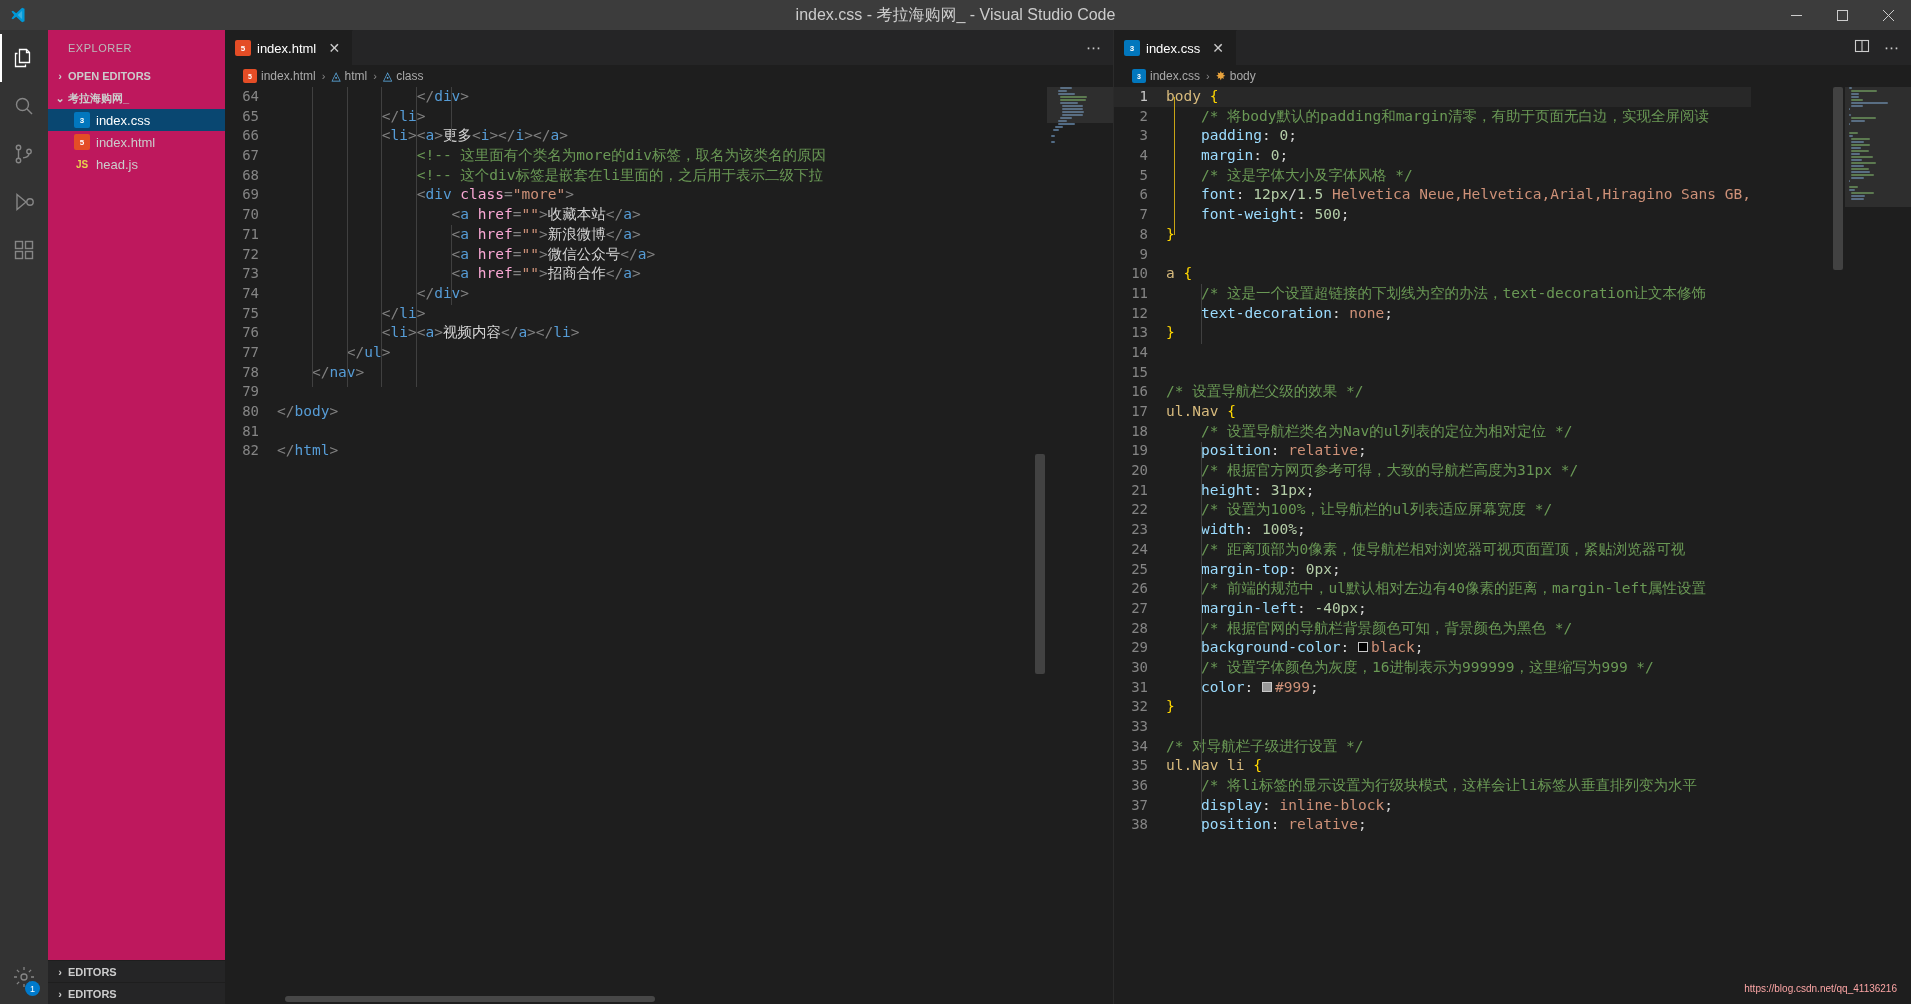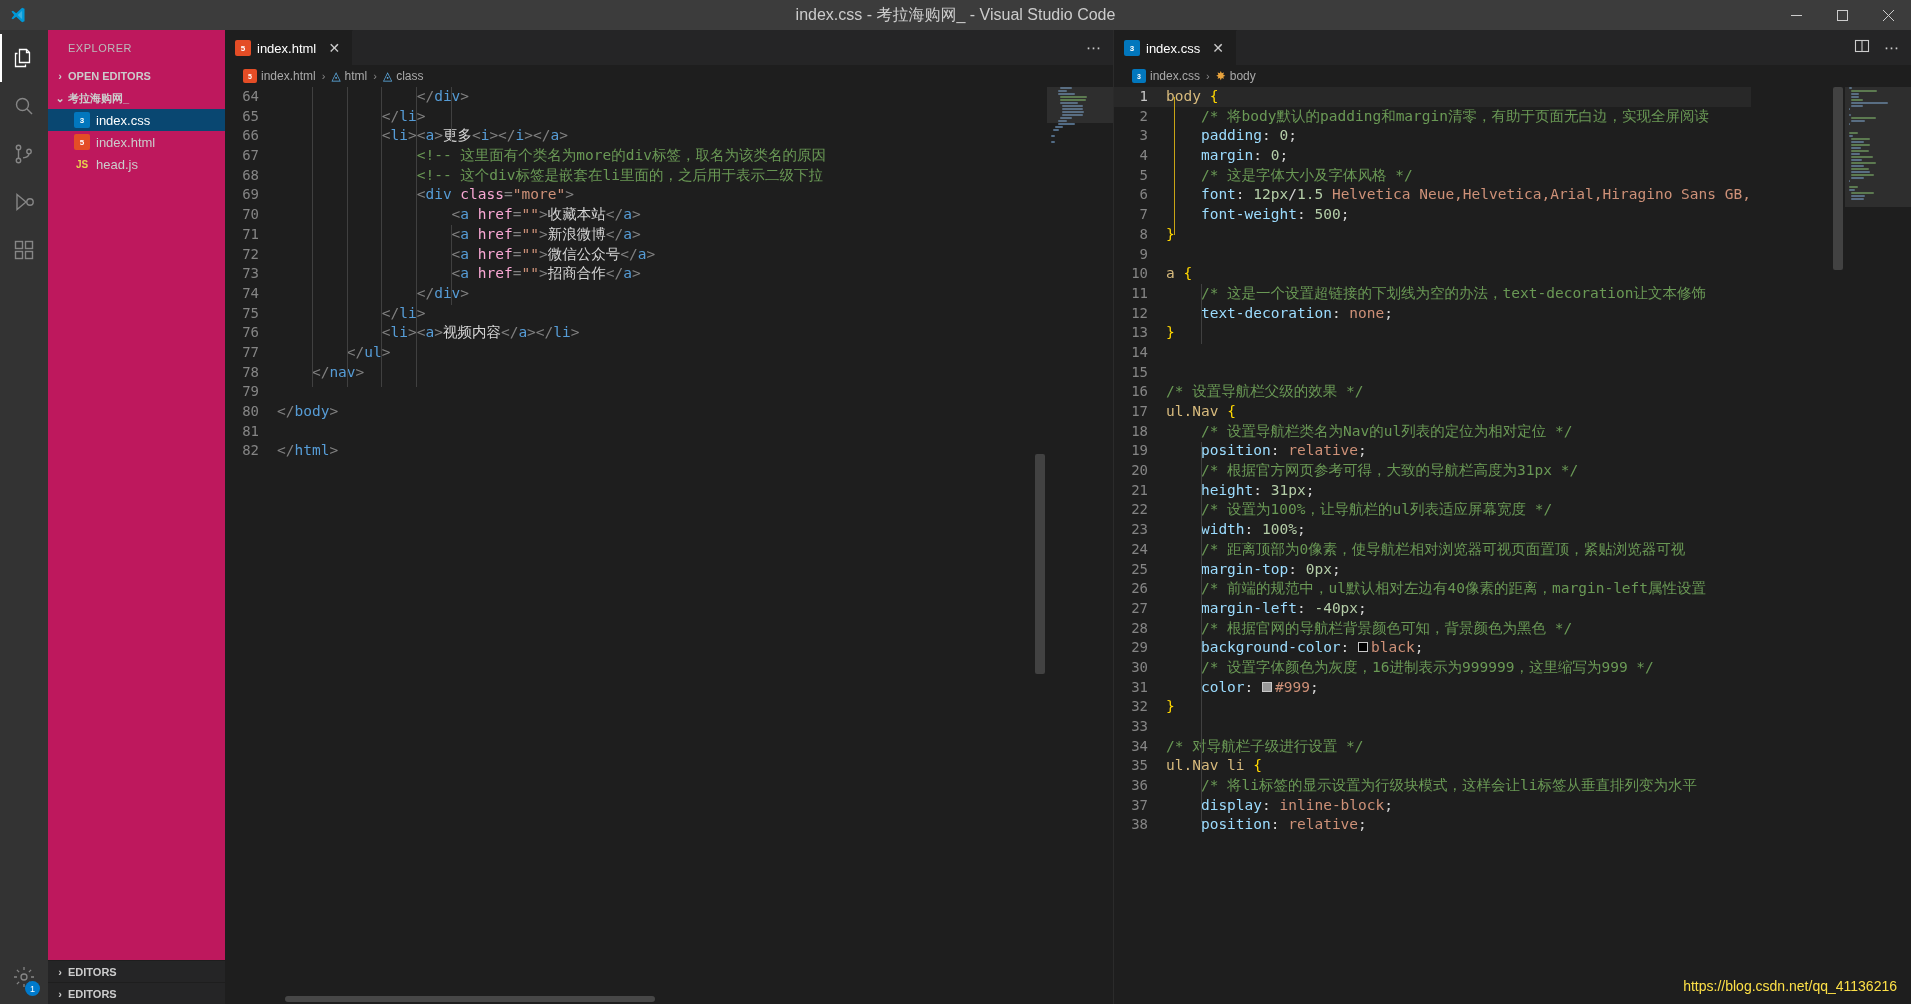--- a/index.html
+++ b/index.html
@@ -213,21 +213,21 @@
     position: absolute; right: 0; top: 0; bottom: 0; width: 14px;
   }
   .vscroll .thumb { position:absolute; left:2px; right:2px; background: rgba(121,121,121,.4); border-radius:2px; }
   .hscroll { position:absolute; left:0; right:0; bottom:0; height:10px; }
   .hscroll .thumb { position:absolute; top:2px; height:6px; background: rgba(121,121,121,.45); border-radius:3px; }
 
   .split-border { width:1px; background:#2b2b2b; }
 
   .watermark {
     position: absolute; right: 14px; bottom: 10px;
-    color: #fde047; font-size: 14px;
+    color: #fca5a5; font-size: 10px;
     font-family: "Liberation Sans", sans-serif;
     pointer-events: none;
     text-align: right;
   }
 </style>
 </head>
 <body>
 
 <div class="titlebar">
   <div class="vscode-logo">

